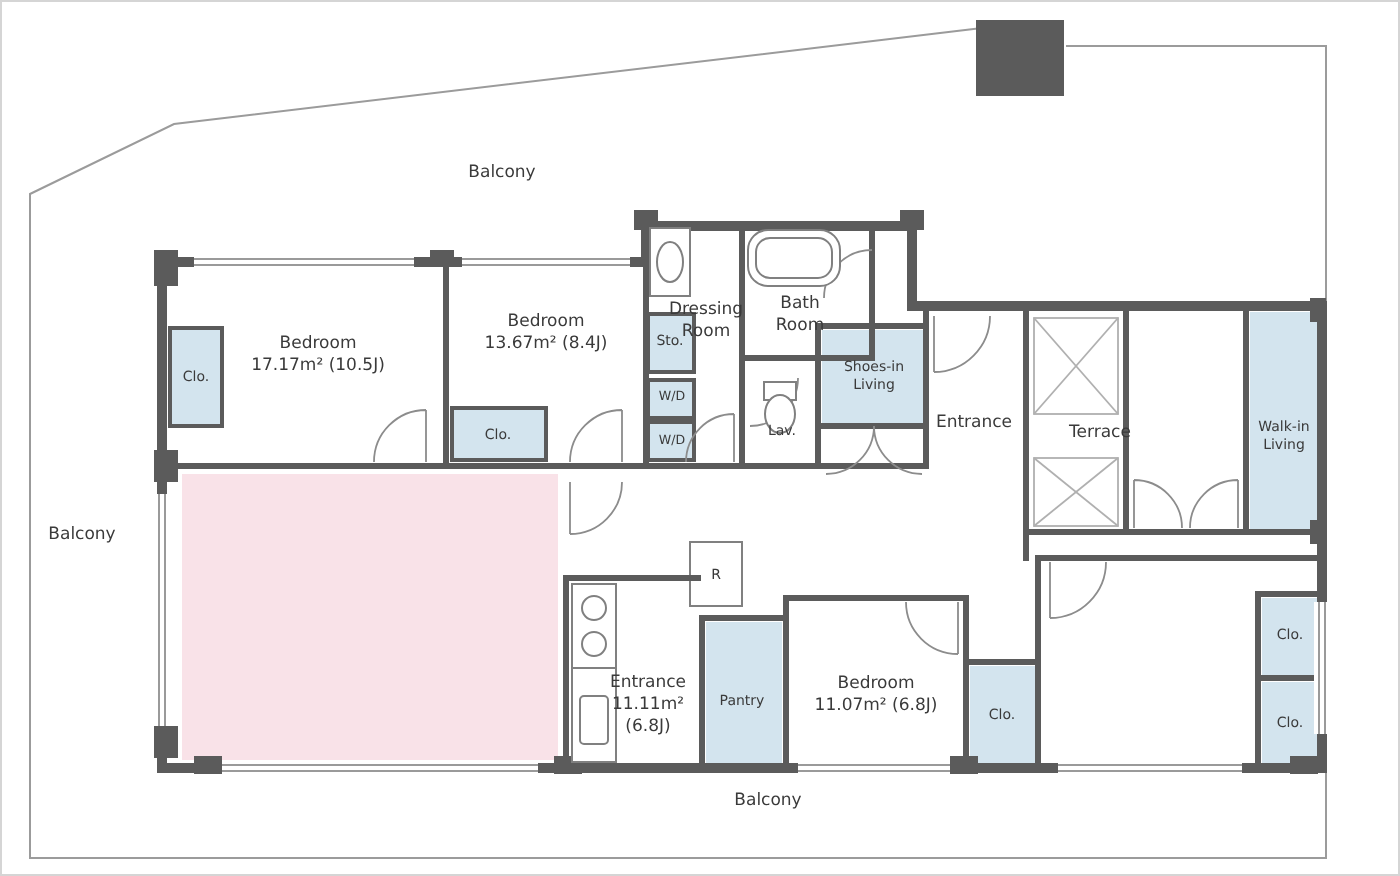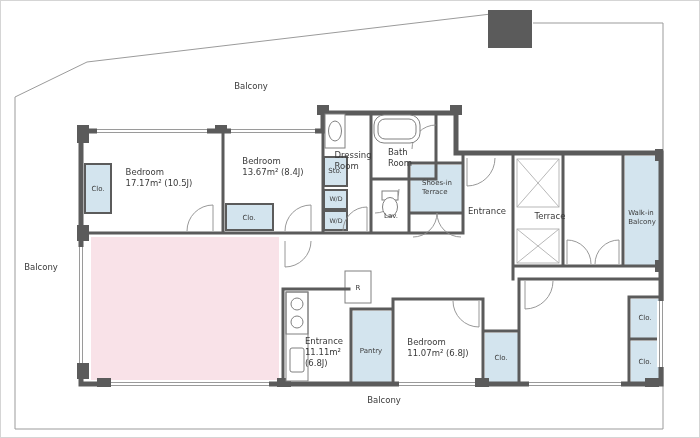--- a/index.html
+++ b/index.html
@@ -5,21 +5,21 @@
   html,body{margin:0;padding:0;background:#fff;}
   .plan{
     position:relative;width:700px;height:438px;background:#fff;
     font-family:"DejaVu Sans","Liberation Sans",sans-serif;
     color:var(--text,#3a3a3a);overflow:hidden;box-sizing:border-box;
     border:1px solid #d5d5d5;
   }
   .plan svg{position:absolute;left:0;top:0;}
   .lbl{
     position:absolute;transform:translate(-50%,-50%);
-    white-space:pre-line;text-align:left;
+    white-space:pre-line;text-align:center;
     font-size:8.5px;line-height:1.3;color:var(--text,#3a3a3a);
   }
   .lbl-s{font-size:7px;line-height:1.25;}
   .lbl-t{font-size:6.3px;line-height:1.2;}
   
   .thin{stroke:var(--line,#9b9b9b);stroke-width:1;fill:none;}
   .wall{stroke:var(--wall,#5b5b5b);stroke-width:5;fill:none;stroke-linecap:square;}
   .iwall{stroke:var(--wall,#5b5b5b);stroke-width:3;fill:none;stroke-linecap:square;}
   .boxed{stroke:var(--wall,#5b5b5b);stroke-width:2;}
   .fillblue{fill:var(--closet-fill,#d3e4ee);}
@@ -169,26 +169,26 @@
 
   <div class="lbl lbl-s" style="left:334px;top:170px">Sto.</div>
   <div class="lbl" style="left:352px;top:160px">Dressing
 Room</div>
   <div class="lbl" style="left:399px;top:157px">Bath
 Room</div>
   <div class="lbl lbl-t" style="left:335px;top:198px">W/D</div>
   <div class="lbl lbl-t" style="left:335px;top:220px">W/D</div>
   <div class="lbl lbl-s" style="left:390px;top:215px">Lav.</div>
   <div class="lbl lbl-s" style="left:436px;top:187px">Shoes-in
-Terrace</div>
+Living</div>
 
   <div class="lbl" style="left:486px;top:211px">Entrance</div>
   <div class="lbl" style="left:549px;top:216px">Terrace</div>
   <div class="lbl lbl-s" style="left:641px;top:217px">Walk-in
-Balcony</div>
+Living</div>
 
   <div class="lbl" style="left:323px;top:352px">Entrance
 11.11m²
 (6.8J)</div>
   <div class="lbl lbl-s" style="left:370px;top:350px">Pantry</div>
   <div class="lbl lbl-s" style="left:357px;top:287px">R</div>
   <div class="lbl" style="left:437px;top:347px">Bedroom
 11.07m² (6.8J)</div>
   <div class="lbl lbl-s" style="left:500px;top:357px">Clo.</div>
   <div class="lbl lbl-s" style="left:644px;top:317px">Clo.</div>

